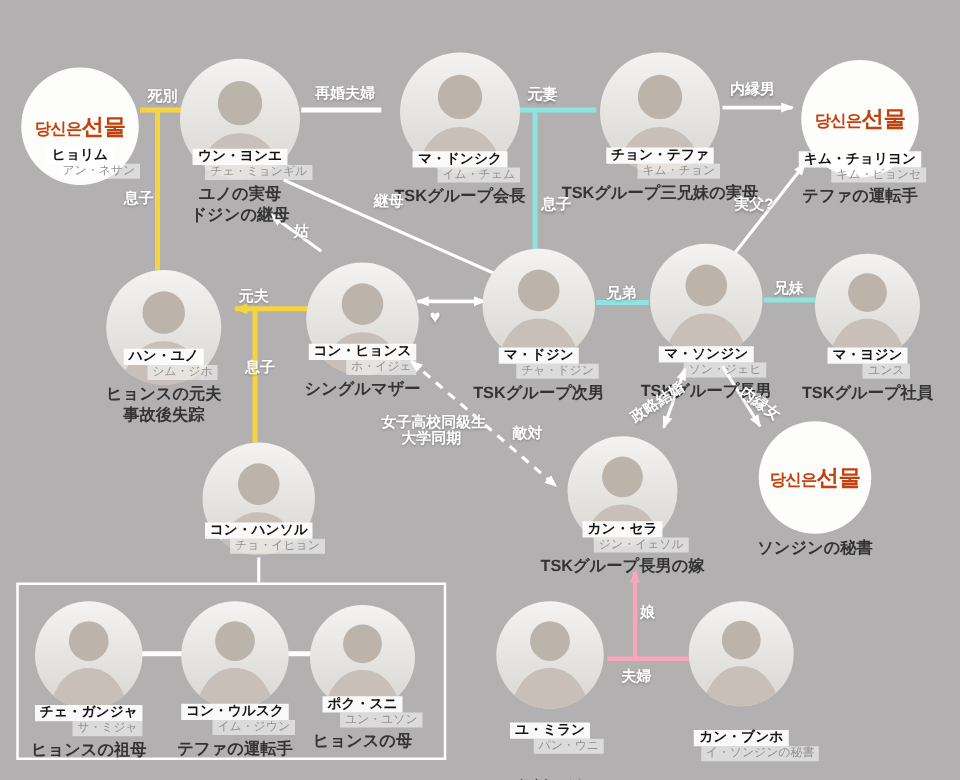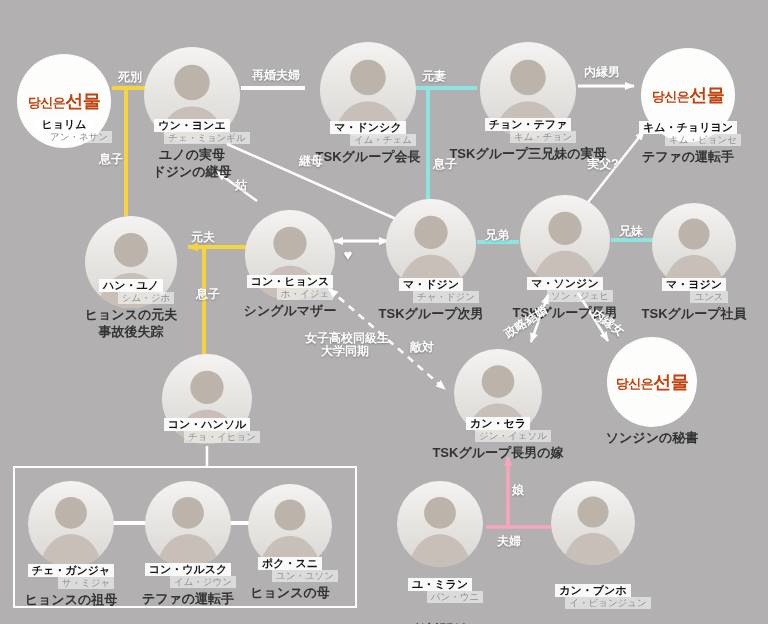--- a/index.html
+++ b/index.html
@@ -331,21 +331,21 @@
 
   <div class="person" style="left:518px;top:481px;gap:24px;">
     <div class="circle" style="width:84px;height:84px;">
       <svg viewBox="0 0 100 100">
           <circle cx="50" cy="37" r="18.5" fill="#bcb3ab"></circle>
           <path d="M12,102 C20,72 34,62 50,62 C66,62 80,72 88,102 Z" fill="#c8c0b8"></path>
         </svg>
     </div>
     <div class="nametag" style="margin-top:-5px;">
       <span class="nt-name">カン・ブンホ</span>
-      <span class="nt-actor">イ・ビョンジュン</span>
+      <span class="nt-actor">イ・ソンジンの秘書</span>
     </div>
     <div class="roles">
         <div>TSKグループ開国功臣</div>
       </div>
   </div>
 
   <div class="rel-label" style="left:130px;top:77px;transform:translate(-50%,-50%);">死別</div>
   <div class="rel-label" style="left:111px;top:159px;transform:translate(-50%,-50%);">息子</div>
   <div class="rel-label" style="left:276px;top:75px;transform:translate(-50%,-50%);">再婚夫婦</div>
   <div class="rel-label" style="left:434px;top:76px;transform:translate(-50%,-50%);">元妻</div>

